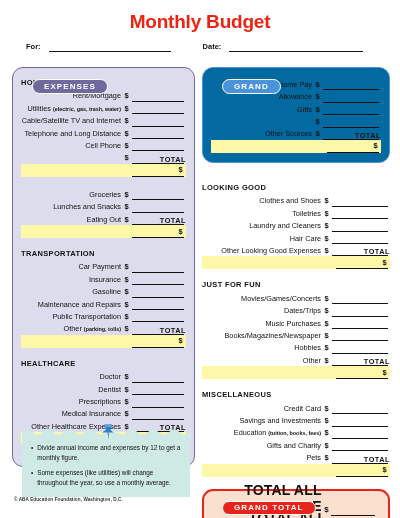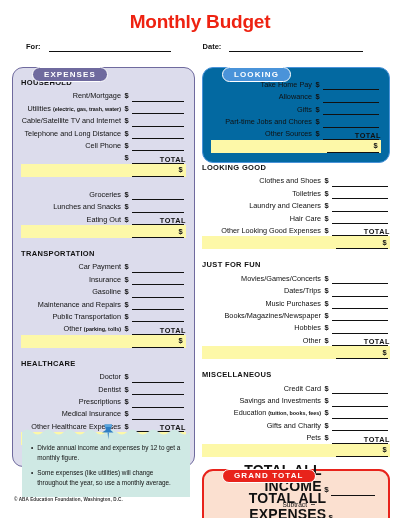--- a/index.html
+++ b/index.html
@@ -50,21 +50,21 @@
     gap: 7px;
     align-items: flex-start;
   }
   .col-left  { width: 183px; position: relative; }
   .col-right { width: 188px; position: relative; }
 
   
   .panel { position: relative; }
   .panel-tab {
     position: absolute;
-    top: 0; left: 20px;
+    top: 12px; left: 20px;
     z-index: 3;
     padding: 1.5px 11px 2px;
     border-radius: 9px;
     color: #ffffff;
     font-size: 8px;
     font-weight: bold;
     letter-spacing: 1.1px;
   }
   .panel-body {
     margin-top: 7px;
@@ -386,58 +386,57 @@
               </div>
             </div>
           </div>
       </div>
     </div>
   </div>
 
   <div class="col-right">
 
     <div class="panel">
-      <div class="panel-tab tab-income">LOOKING</div>
+      <div class="panel-tab tab-income">GRAND</div>
       <div class="panel-body body-income">
         <div id="income-items">
             <div class="line">
               <span class="line-label">Take Home Pay</span>
               <span class="line-dollar">$</span>
               <span class="line-rule"></span>
             </div>
             <div class="line">
               <span class="line-label">Allowance</span>
               <span class="line-dollar">$</span>
               <span class="line-rule"></span>
             </div>
             <div class="line">
               <span class="line-label">Gifts</span>
               <span class="line-dollar">$</span>
               <span class="line-rule"></span>
             </div>
             <div class="line">
-              <span class="line-label">Part-time Jobs and Chores</span>
               <span class="line-dollar">$</span>
               <span class="line-rule"></span>
             </div>
             <div class="line">
               <span class="line-label">Other Sources</span>
               <span class="line-dollar">$</span>
               <span class="line-rule"></span>
             </div>
             <div class="line total">
               <span class="line-label">TOTAL</span>
               <span class="line-dollar">$</span>
               <span class="line-rule"></span>
             </div>
           </div>
       </div>
     </div>
 
-    <div id="right-sections" style="padding-top: 0;">
+    <div id="right-sections" style="padding-top: 20px;">
         <div class="section">
           <div class="section-title">LOOKING GOOD</div>
           <div class="line">
             <span class="line-label">Clothes and Shoes</span>
             <span class="line-dollar">$</span>
             <span class="line-rule"></span>
           </div>
           <div class="line">
             <span class="line-label">Toiletries</span>
             <span class="line-dollar">$</span>

